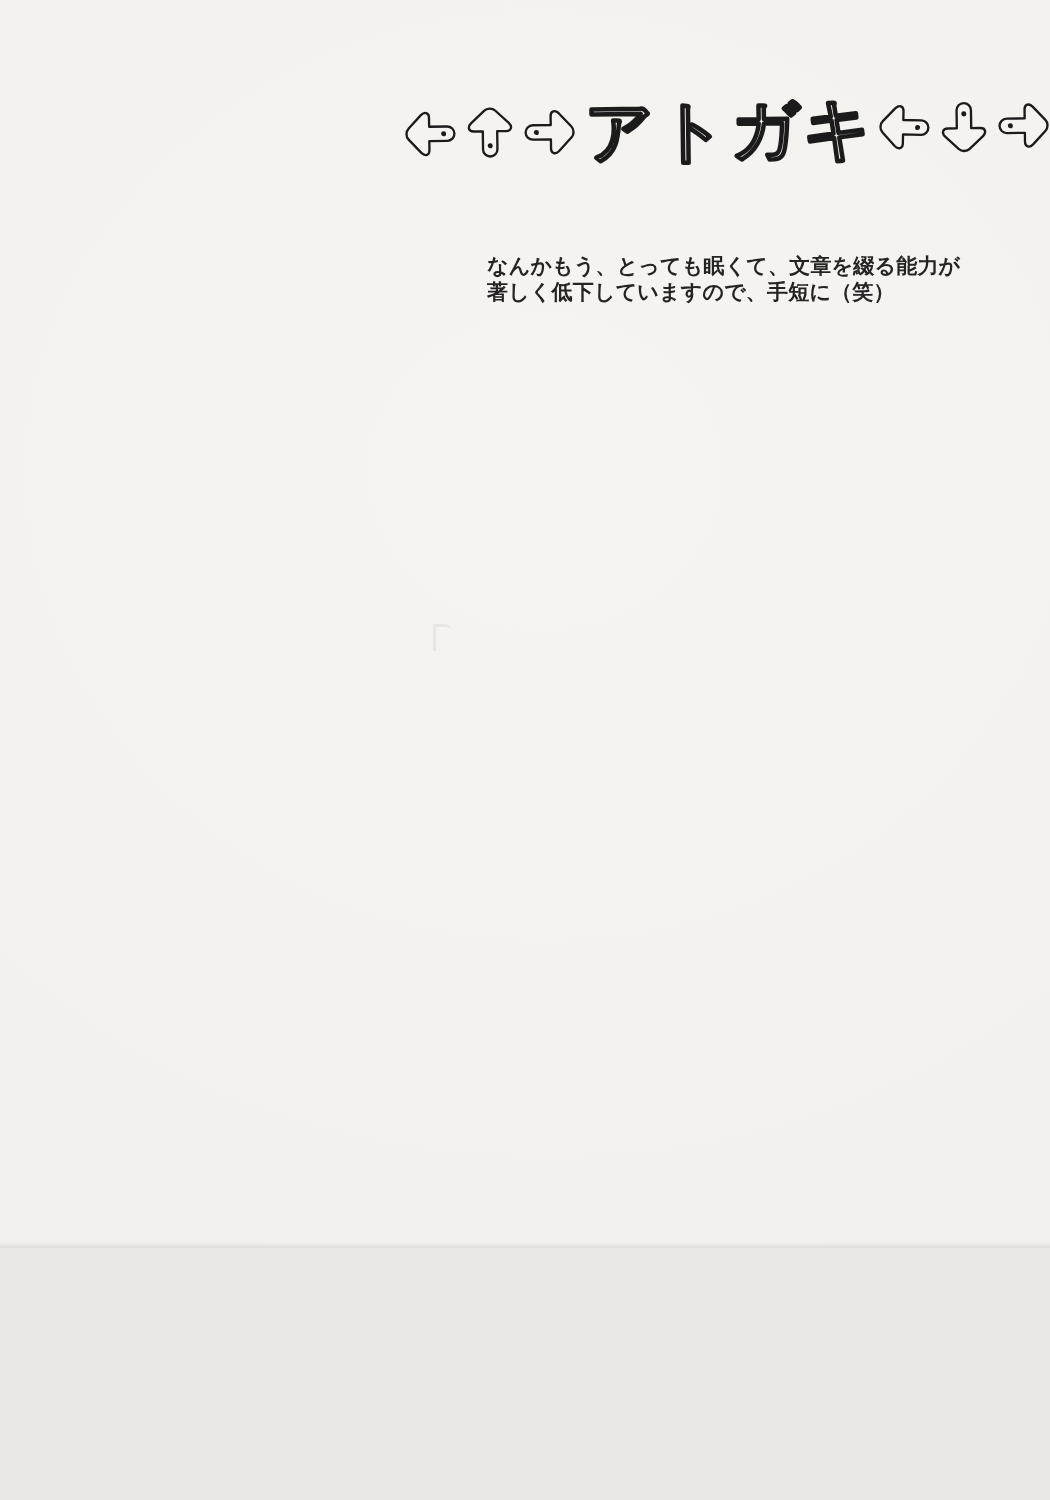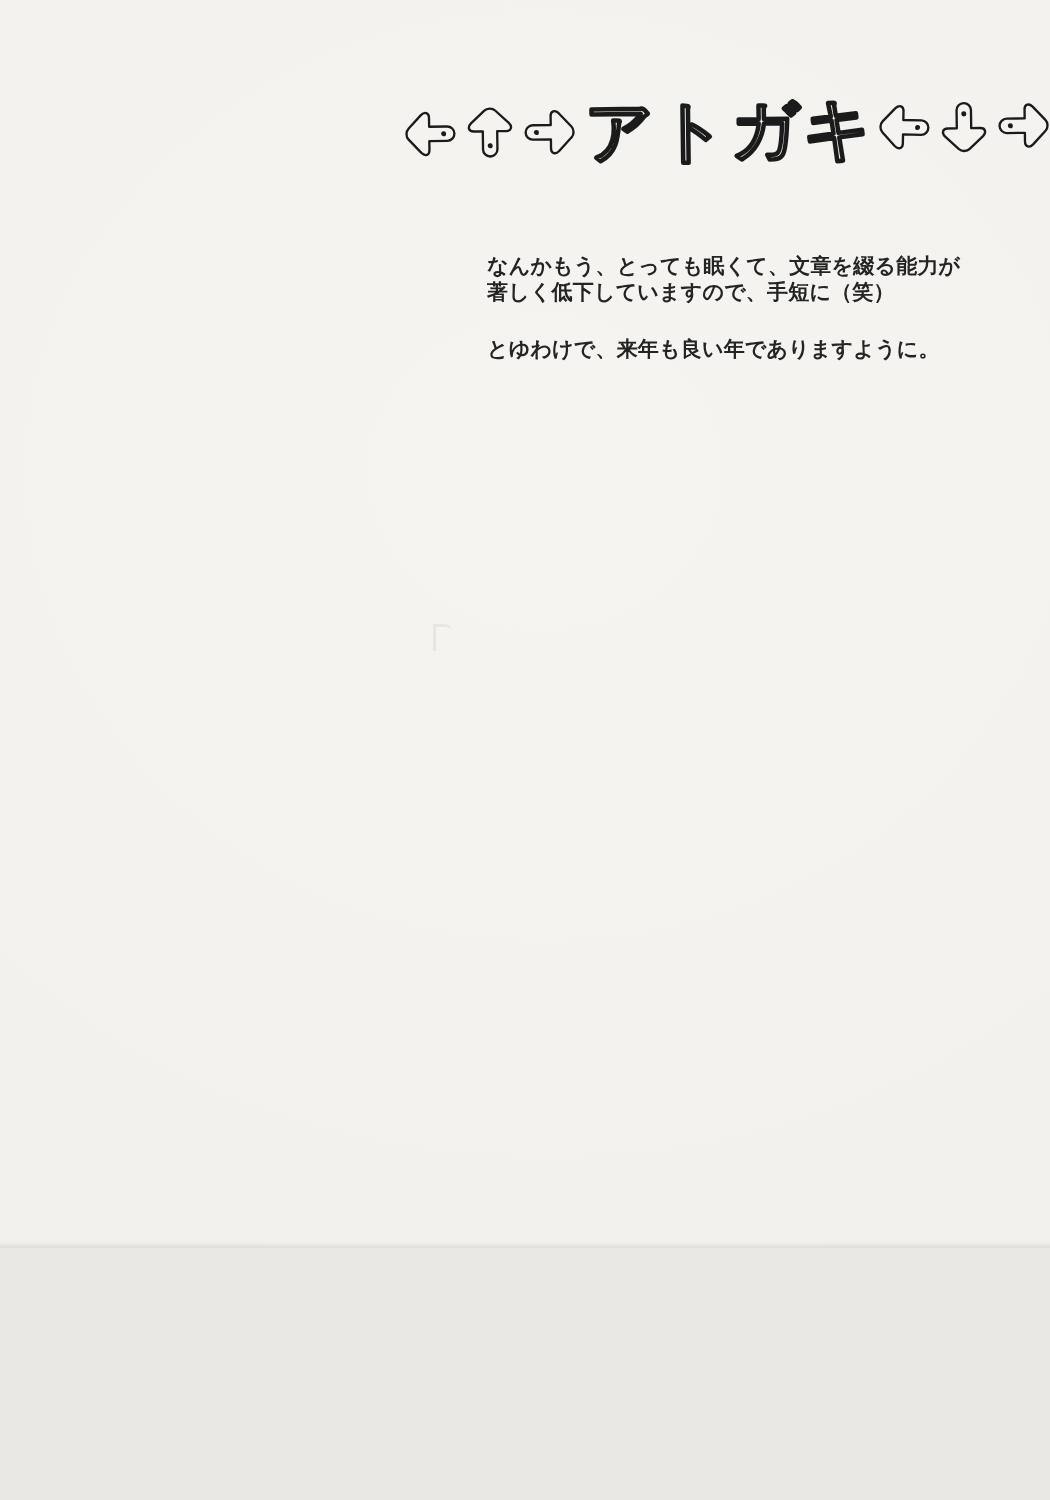--- a/index.html
+++ b/index.html
@@ -169,21 +169,20 @@
         <path class="arrow-shape" d="M32,22 L12,22 A8,8 0 0 0 12,38 L32,38 L32,48 C32,54 37,55 41,51 L55,36 C58,33 58,27 55,24 L41,9 C37,5 32,6 32,12 Z"></path>
         <circle class="arrow-dot" cx="16" cy="30" r="2.8"></circle>
       </svg>
     </span>
 
   </div>
 
   <div class="afterword">
     <p>なんかもう、とっても眠くて、文章を綴る能力が
 著しく低下していますので、手短に（笑）</p>
-    <p>とゆわけで、来年も良い年でありますように。</p>
   </div>
 
   <div class="bleed-mark"></div>
 
   <div class="page-number">40</div>
 
   <div class="scan-edge-bottom"></div>
 
 </div>
 

